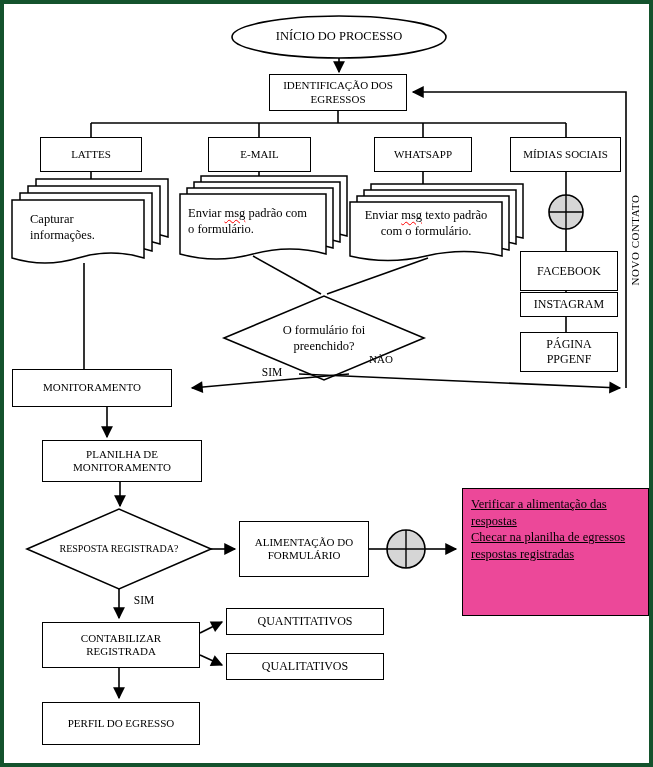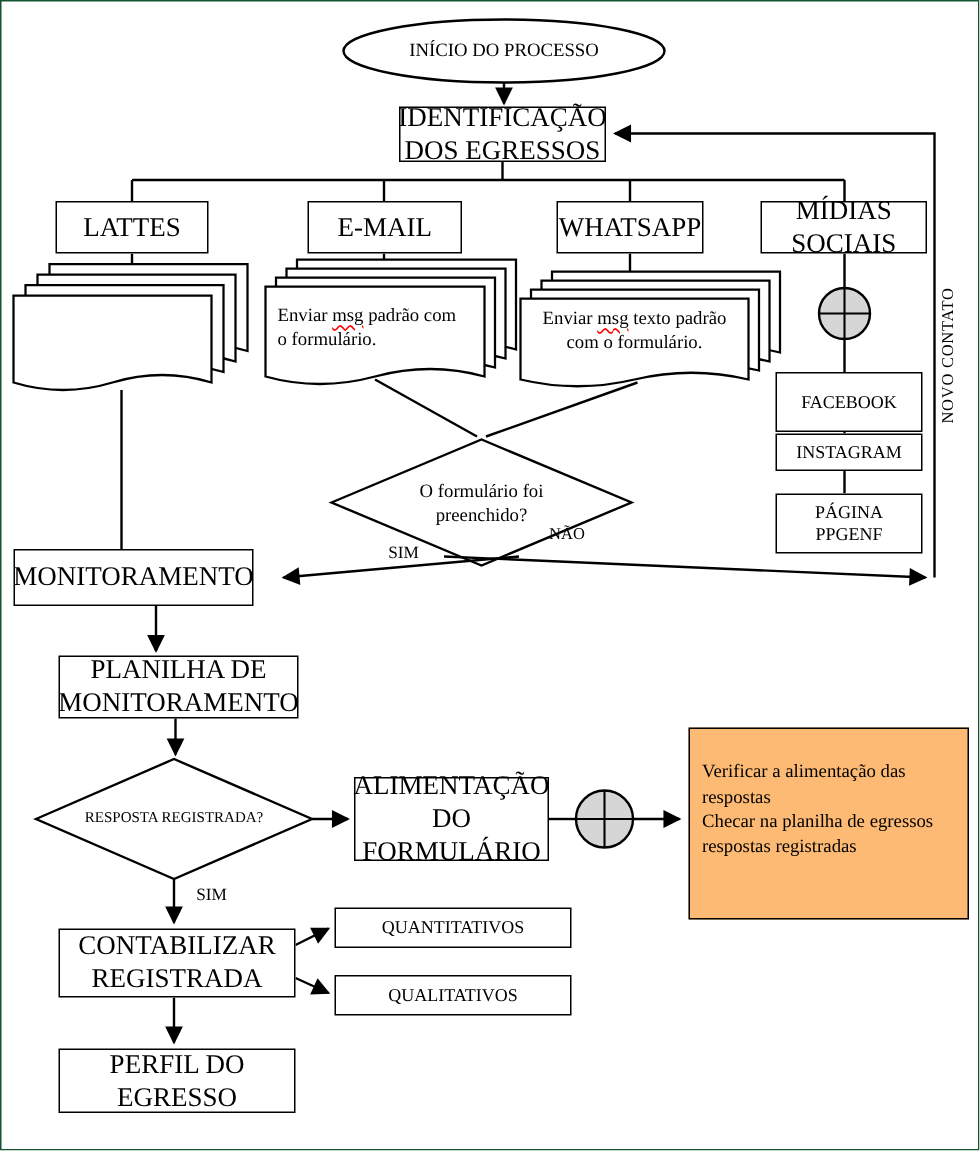--- a/index.html
+++ b/index.html
@@ -1,37 +1,37 @@
 <!DOCTYPE html>
 <html><head>
 <meta charset="utf-8">
 <style>
   * { margin:0; padding:0; box-sizing:border-box; }
   html,body { background:#fff; }
   #stage {
     position:relative; width:653px; height:767px;
-    background:#ffffff; border:1px solid #14532d;
+    background:#ffffff; border:4px solid #14532d;
     font-family:"Liberation Serif", serif; color:#000;
     overflow:hidden;
   }
   #wires { position:absolute; left:0; top:0; z-index:1; }
   .box {
     position:absolute; z-index:2; background:#fff;
     border:1.6px solid #000; display:flex; align-items:center; justify-content:center;
-    text-align:center; font-size:18px; line-height:1.22; padding:2px 4px;
+    text-align:center; font-size:11px; line-height:1.22; padding:2px 4px;
   }
   .lbl {
     position:absolute; z-index:3; display:flex; align-items:center; justify-content:center;
     text-align:center; font-size:12.5px; line-height:1.25; pointer-events:none;
   }
   .lbl.left { justify-content:flex-start; text-align:left; }
   .small { font-size:10px; }
   .notes {
-    position:absolute; z-index:2; background:#fdba74; border:1.6px solid #000;
-    font-size:12.5px; line-height:1.33; padding:20px 8px; text-align:left;
+    position:absolute; z-index:2; background:#ec4899; border:1.6px solid #000;
+    font-size:12.5px; line-height:1.33; padding:7px 8px; text-align:left;text-decoration:underline;
   }
   .notes p { margin:0; }
   .squiggle { text-decoration: underline wavy red; text-decoration-thickness:1px; text-underline-offset:2px; }
   .vert {
     position:absolute; z-index:3; width:120px; height:16px; text-align:center;
     font-size:11px; letter-spacing:0.5px; transform:rotate(-90deg); transform-origin:center;
   }
 </style>
 </head>
 <body>
@@ -138,20 +138,21 @@
 
   <div class="lbl" style="left:240px;top:19px;width:190px;height:28px;">INÍCIO DO PROCESSO</div>
 
   <div class="box" style="left:265px;top:70px;width:138px;height:37px;">IDENTIFICAÇÃO DOS EGRESSOS</div>
 
   <div class="box" style="left:36px;top:133px;width:102px;height:35px;">LATTES</div>
   <div class="box" style="left:204px;top:133px;width:103px;height:35px;text-align:right;">E-MAIL</div>
   <div class="box" style="left:370px;top:133px;width:98px;height:35px;">WHATSAPP</div>
   <div class="box" style="left:506px;top:133px;width:111px;height:35px;">MÍDIAS SOCIAIS</div>
 
+  <div class="lbl left" style="left:26px;top:206px;width:104px;height:36px;">Capturar informações.</div>
 
   <div class="lbl left" style="left:184px;top:202px;width:126px;height:36px;display:block;"><span>Enviar </span><span class="squiggle">msg</span><span> padrão com o formulário.</span></div>
 
   <div class="lbl" style="left:356px;top:204px;width:132px;height:48px;display:block;text-align:center;"><span>Enviar </span><span class="squiggle">msg</span><span> texto padrão com o formulário.</span></div>
 
   <div class="box" style="left:516px;top:247px;width:98px;height:40px;font-size:12px;">FACEBOOK</div>
   <div class="box" style="left:516px;top:288px;width:98px;height:25px;font-size:12px;">INSTAGRAM</div>
   <div class="box" style="left:516px;top:328px;width:98px;height:40px;font-size:12px;">PÁGINA PPGENF</div>
 
   <div class="lbl" style="left:250px;top:318px;width:140px;height:34px;">O formulário foi preenchido?</div>

